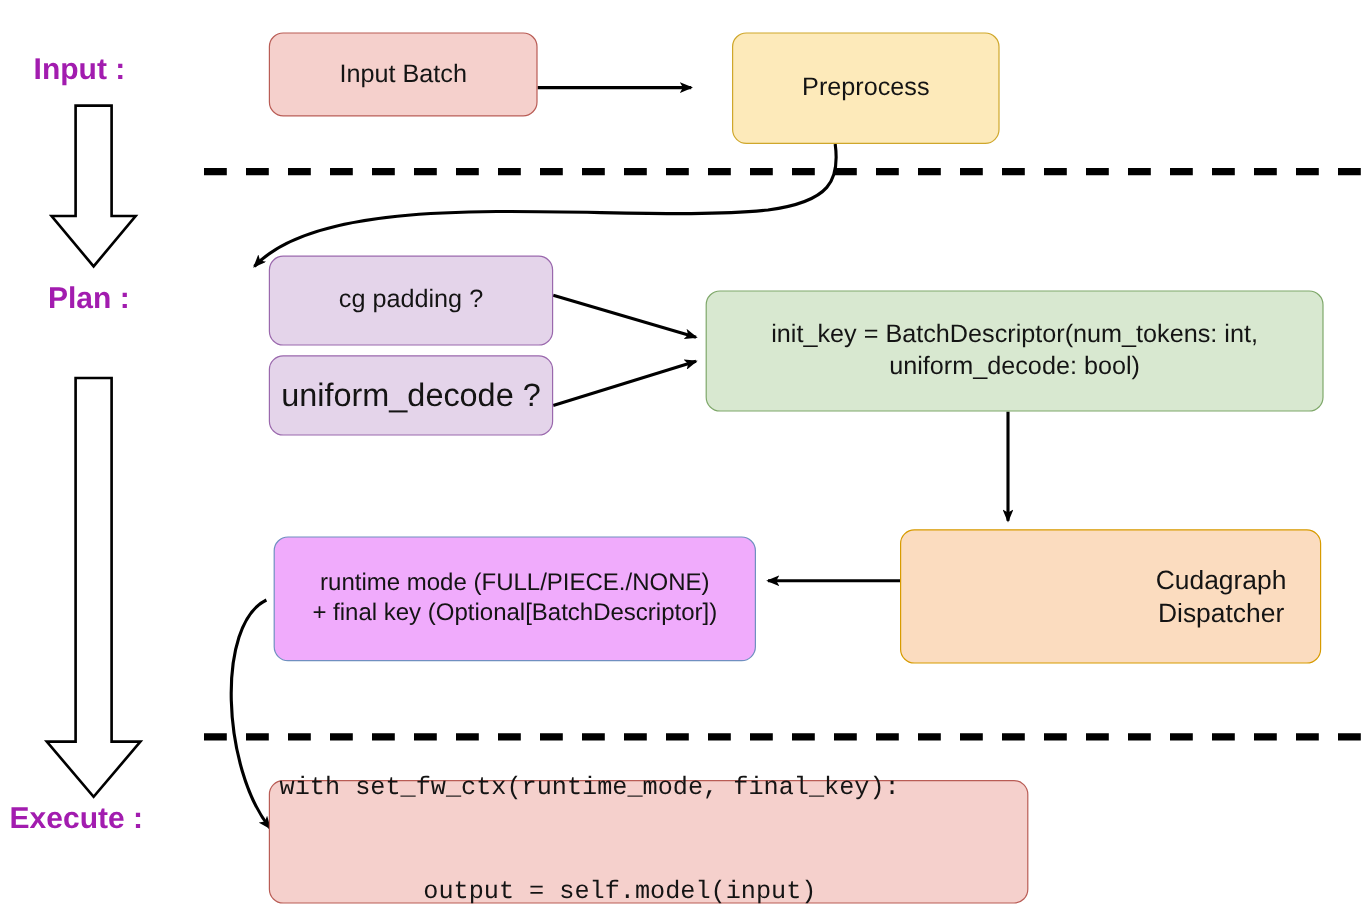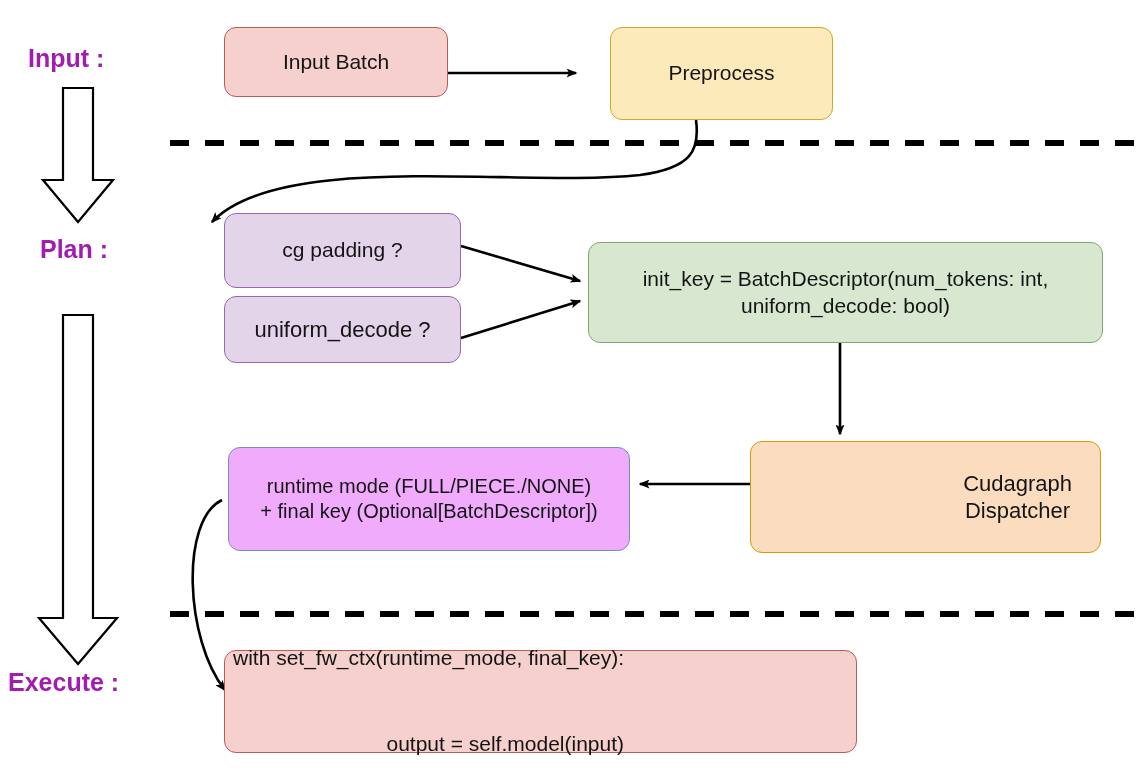--- a/index.html
+++ b/index.html
@@ -11,32 +11,32 @@
     font-weight:bold;font-size:25px;color:#a21caf;white-space:nowrap;
   }
   .node{
     position:absolute;box-sizing:border-box;display:flex;
     align-items:center;justify-content:center;text-align:center;
     border-radius:12px;border:1.6px solid #000;
     font-family:"Liberation Sans",sans-serif;color:#141414;
     line-height:1.25;
   }
   .node.code{
-    font-family:Liberation Sans, sans-serif;
-    justify-content:flex-start;text-align:right;
+    font-family:Liberation Mono, monospace;
+    justify-content:flex-start;text-align:center;
     white-space:pre;line-height:1.38;
   }
   .n-input-batch{left:224px;top:27px;width:224px;height:70px;
     background:#f5d0cc;border-color:#b95c55;font-size:21px;}
   .n-preprocess{left:585px;top:27px;width:223px;height:93px;
     background:#fdeaba;border-color:#cfa72b;font-size:21px;margin-left:25px;}
   .n-cg-padding{left:224px;top:213px;width:237px;height:75px;
     background:#e4d4ea;border-color:#9a68ad;font-size:21px;}
   .n-uniform-decode{left:224px;top:296px;width:237px;height:67px;
-    background:#e4d4ea;border-color:#9a68ad;font-size:22px;}
+    background:#e4d4ea;border-color:#9a68ad;font-size:27px;}
   .n-init-key{left:588px;top:242px;width:515px;height:101px;
     background:#d8e8d0;border-color:#7fa86a;font-size:21px;padding:2px 10px;}
   .n-runtime-mode{left:228px;top:447px;width:402px;height:104px;
     background:#f0abfc;border-color:#7090c0;font-size:20px;}
   .n-cudagraph{left:750px;top:441px;width:351px;height:112px;
     background:#fbdcbf;border-color:#d79b00;font-size:22px;
     justify-content:flex-end;padding-right:28px;}
   .n-dispatch{left:761px;top:448px;width:197px;height:72px;
     background:#fbd0b4;border-color:#d79b00;font-size:20px;border-radius:10px;}
   .n-code{left:224px;top:650px;width:633px;height:103px;

